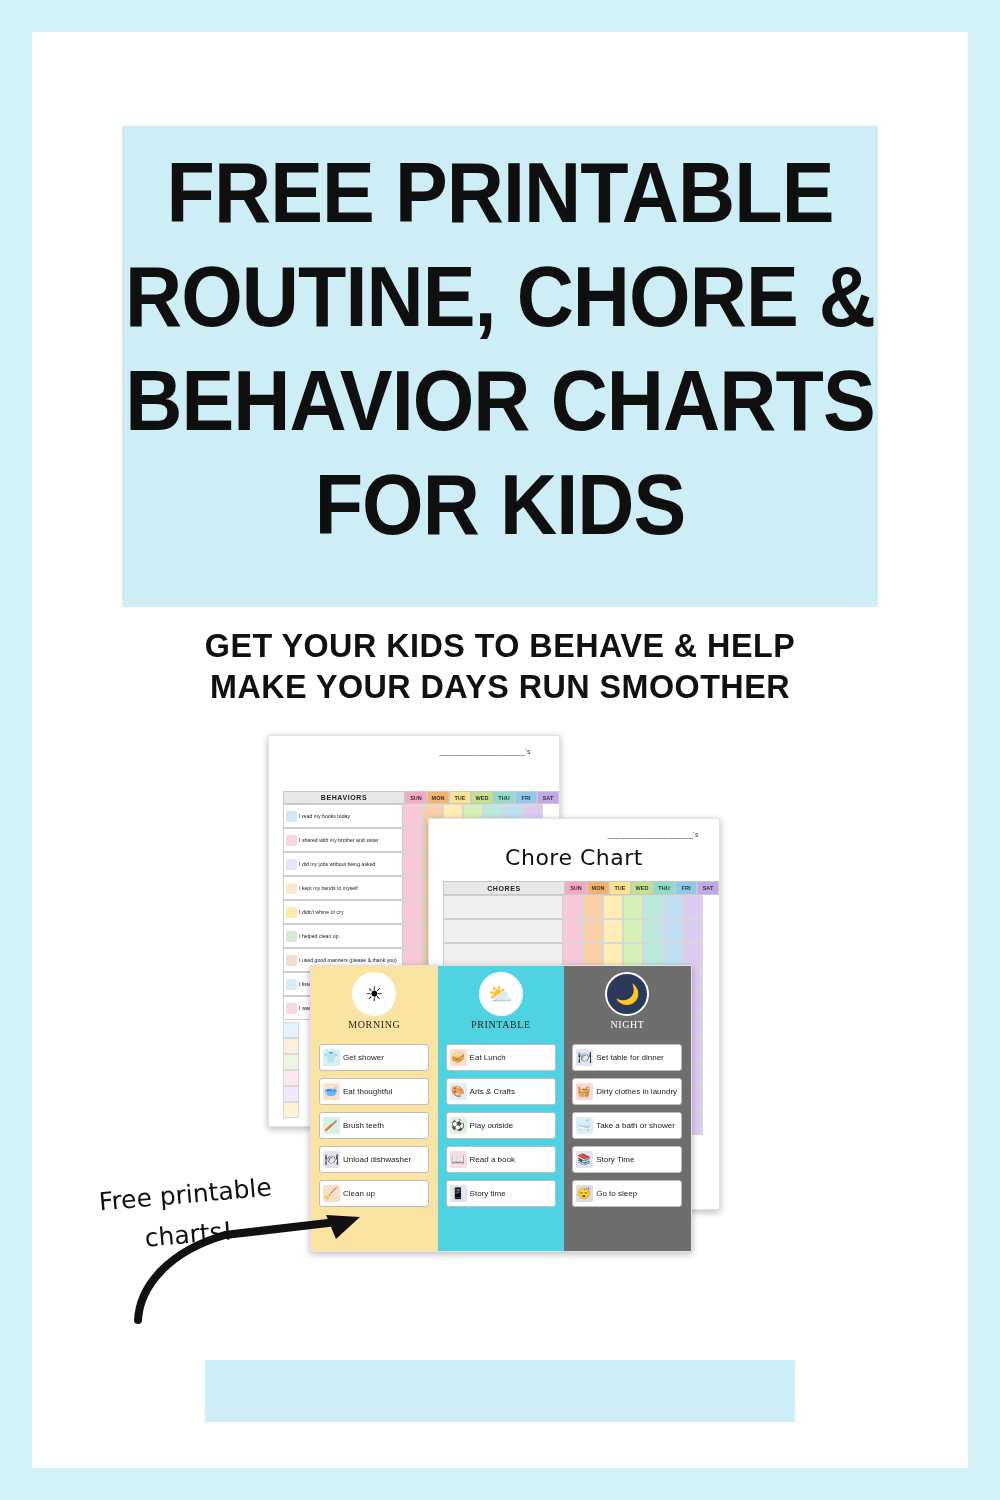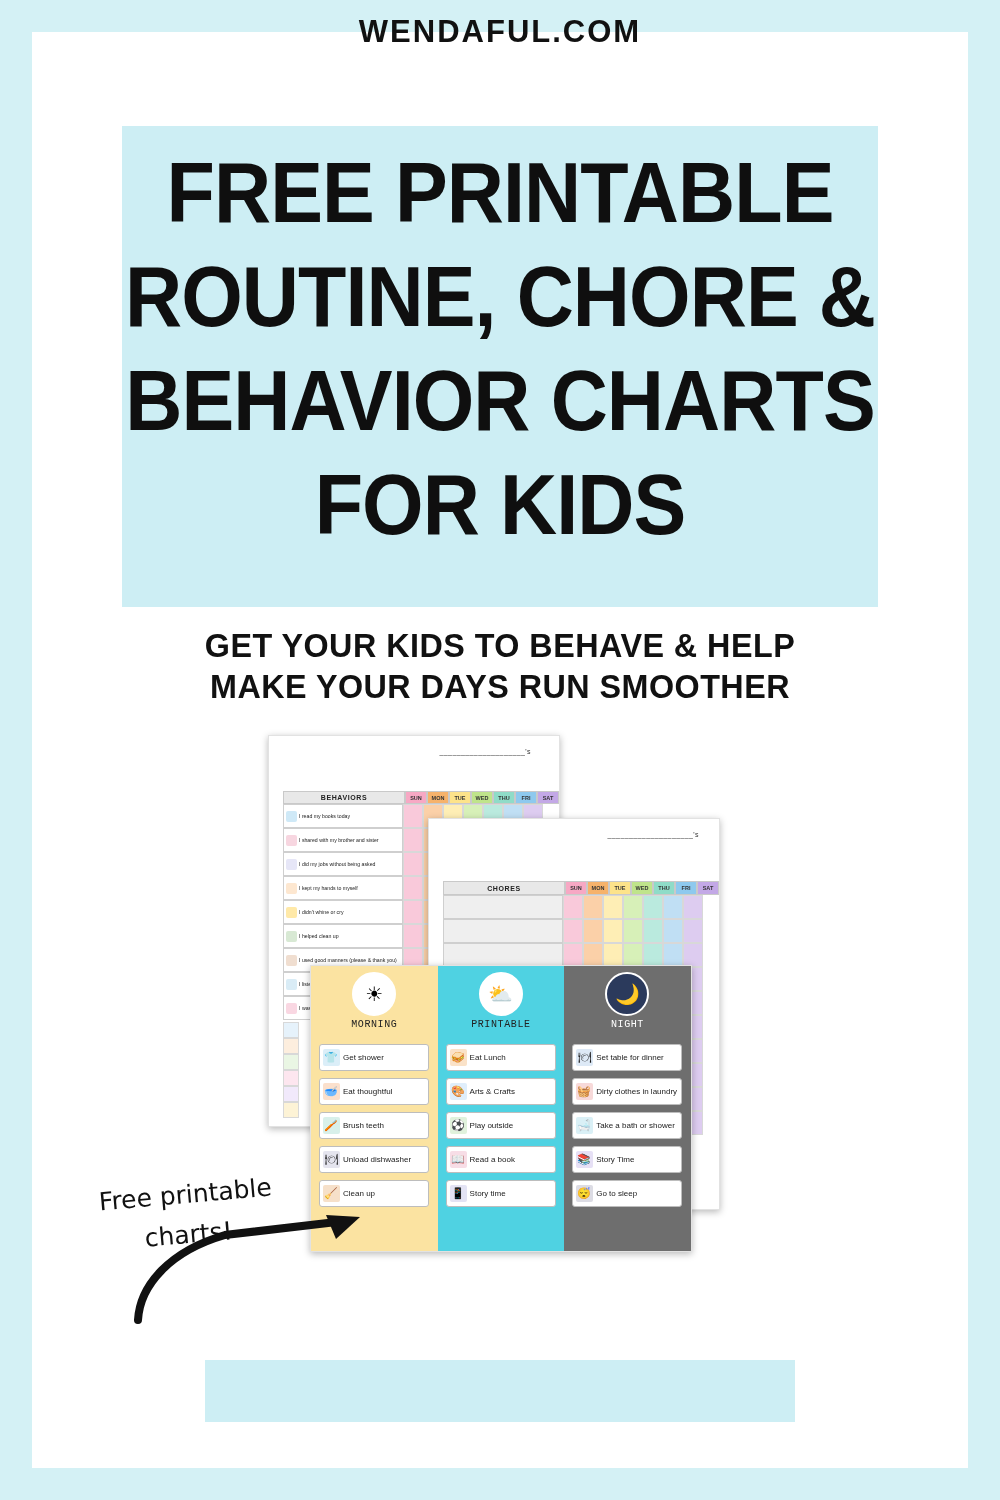--- a/index.html
+++ b/index.html
@@ -219,21 +219,21 @@
     margin: 0 auto 3px;
     background: #fff;
     border: 2px solid #fff;
     display: flex;
     align-items: center;
     justify-content: center;
     font-size: 20px;
     overflow: hidden;
   }
   .routine-head-label {
-    font-family: Liberation Mono, monospace;
+    font-family: Liberation Serif, serif;
     font-size: 10px;
     letter-spacing: 0.6px;
     color: #222;
   }
   .routine-col.night .routine-head-label { color: #fff; }
   .routine-item {
     position: absolute;
     left: 8px;
     width: 110px;
     height: 27px;
@@ -423,20 +423,21 @@
       <div style="background:#fdeede;"></div>
       <div style="background:#eaf6e4;"></div>
       <div style="background:#fde6ef;"></div>
       <div style="background:#f1e9fb;"></div>
       <div style="background:#fdf3d6;"></div>
     </div>
   </div>
 
   <div class="sheet sheet-chore">
     <div class="sheet-name-line" style="left:40px; top:12px; width:230px; text-align:right;">____________________'s</div>
+    <div class="sheet-title" style="top:26px;">Chore Chart</div>
 
     <div class="hdr-row" style="left:14px; top:62px; height:14px;">
       <div class="hdr-label" style="width:120px;">CHORES</div>
       <div class="day-cell" style="background:#f7a8c4;">SUN</div>
       <div class="day-cell" style="background:#f6b26b;">MON</div>
       <div class="day-cell" style="background:#fde38a;">TUE</div>
       <div class="day-cell" style="background:#bfe48b;">WED</div>
       <div class="day-cell" style="background:#8fdcc8;">THU</div>
       <div class="day-cell" style="background:#8ec9ee;">FRI</div>
       <div class="day-cell" style="background:#c3a8e6;">SAT</div>
@@ -631,14 +632,13 @@
   <div class="callout">
     <span>Free printable</span>
     <span>charts!</span>
   </div>
   <svg class="arrow-svg" viewBox="0 0 240 110">
     <path d="M8 105 C 10 70, 40 36, 95 20 L 215 6" stroke="#111" stroke-width="8" fill="none" stroke-linecap="round"></path>
     <polygon points="230,2 196,0 206,24" fill="#111"></polygon>
   </svg>
 
   <div class="footer-block"></div>
-  <div class="footer-text" style="left:205px;">WENDAFUL.COM</div>
 </div>
 
 </body></html>

